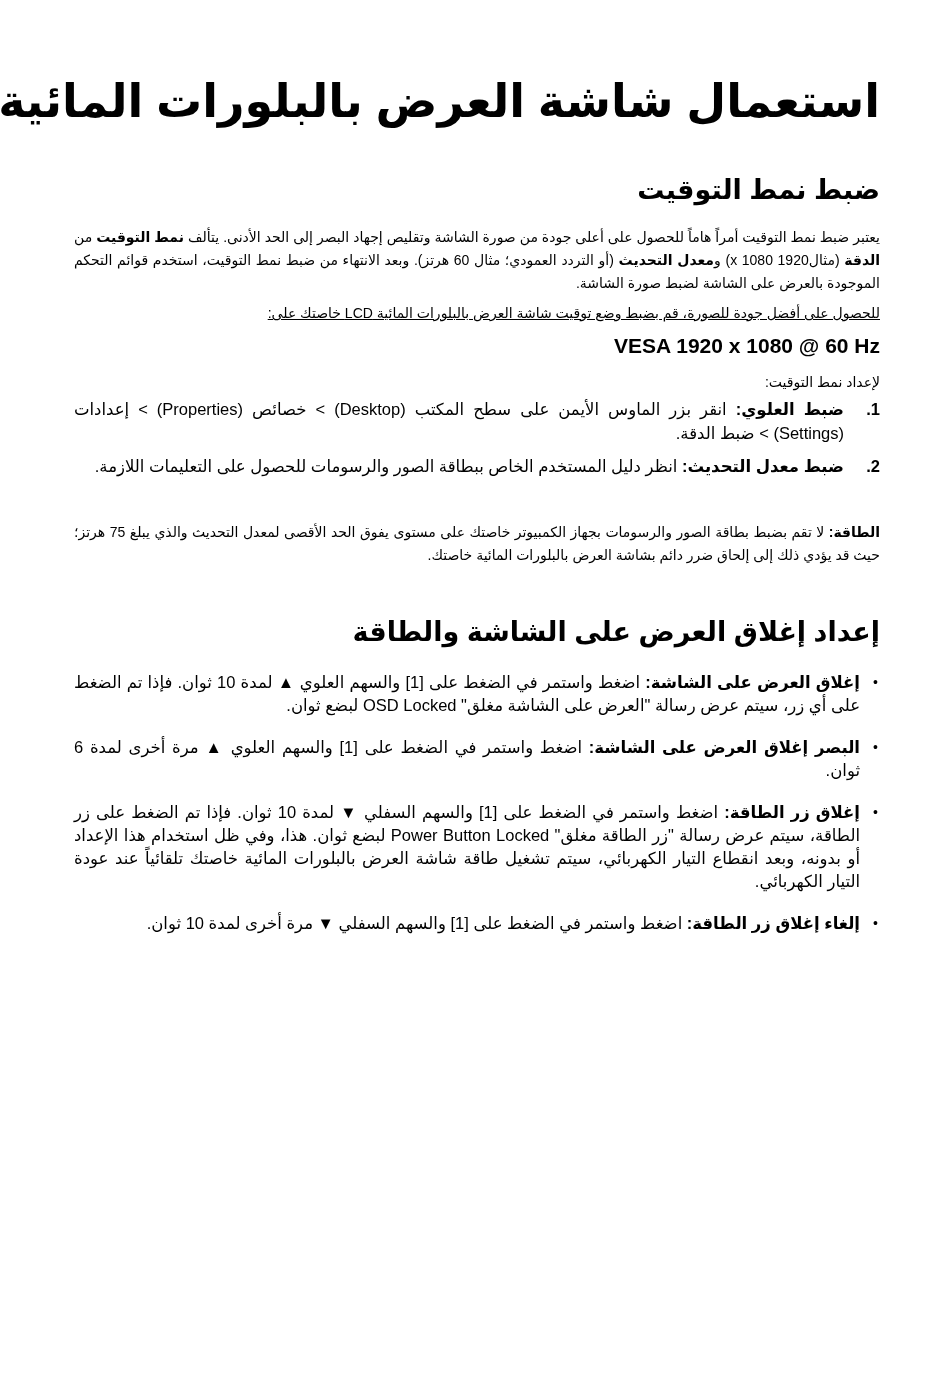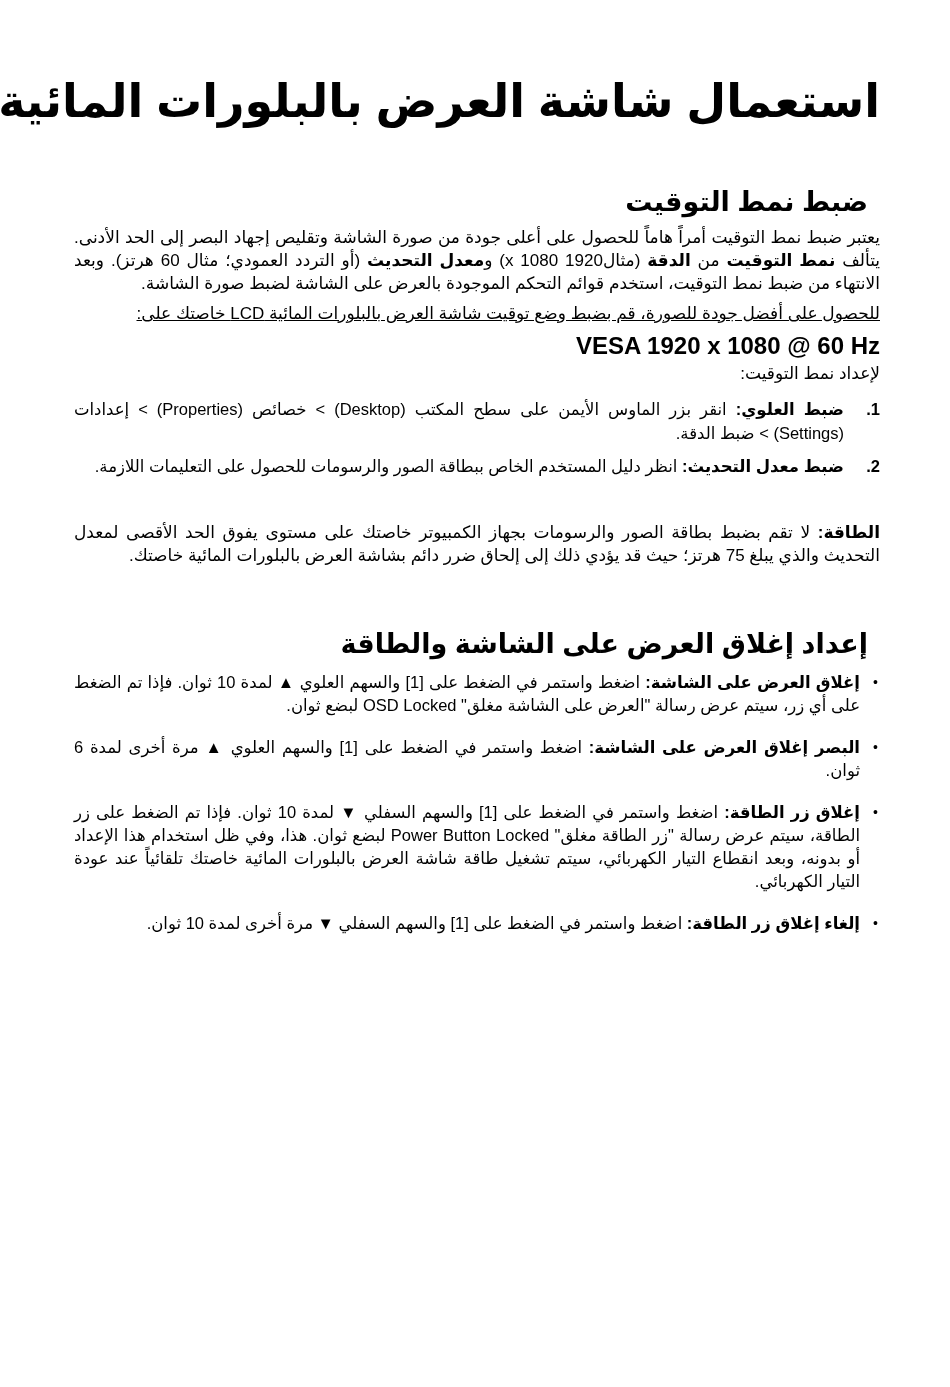--- a/index.html
+++ b/index.html
@@ -29,53 +29,53 @@
       margin: 0;
       font-size: 46px;
       font-weight: bold;
       line-height: 78px;
       white-space: nowrap;
       letter-spacing: 0;
     }
     .h2 {
       position: absolute;
       right: 0;
-      margin: 12px;
+      margin: 0;
       font-size: 27px;
       font-weight: bold;
       line-height: 40px;
       white-space: nowrap;
     }
     .h2.timing { top: 170px; }
     .h2.lock { top: 612px; }
 
     .para {
       position: absolute;
       right: 0;
       left: 0;
       margin: 0;
-      font-size: 17px;
+      font-size: 14px;
       line-height: 23px;
       text-align: justify;
       text-align-last: right;
     }
     .p1 { top: 226px; }
     .p2 { top: 302px; text-decoration: underline; }
     .vesa {
       position: absolute;
       right: 0;
       top: 333px;
       margin: 0;
-      font-size: 24px;
+      font-size: 21px;
       font-weight: bold;
       line-height: 26px;
       direction: ltr;
       white-space: nowrap;
     }
-    .p3 { top: 362px; }
+    .p3 { top: 371px; }
 
     .ol {
       position: absolute;
       left: 0;
       right: 0;
       top: 397px;
       margin: 0;
       padding: 0;
       list-style: none;
     }

